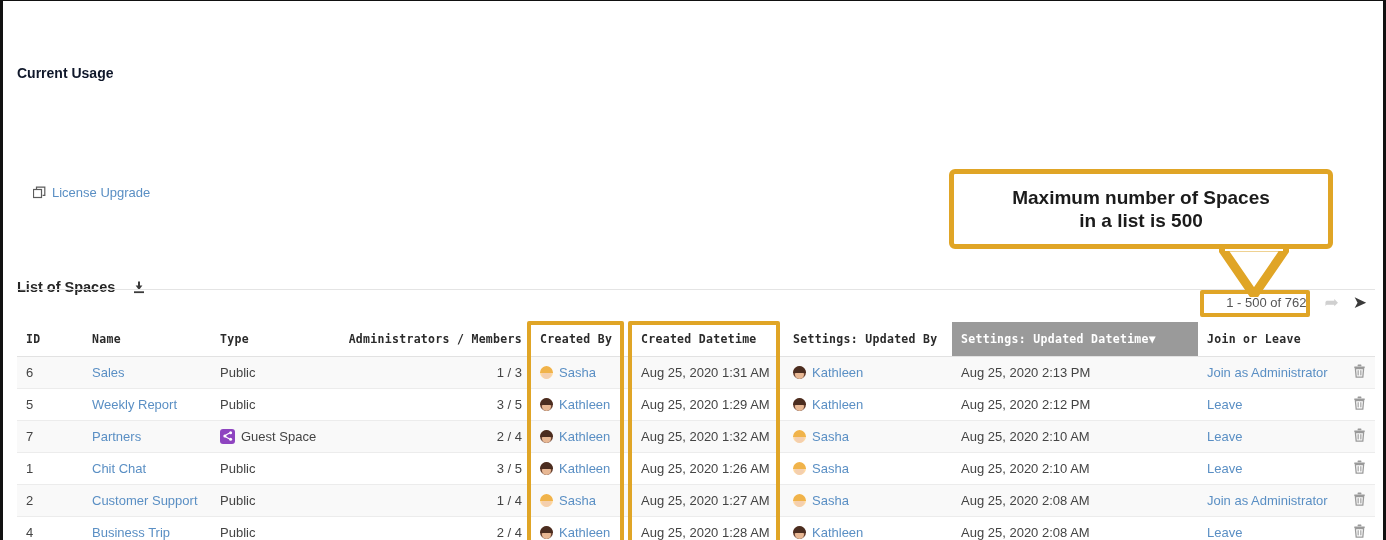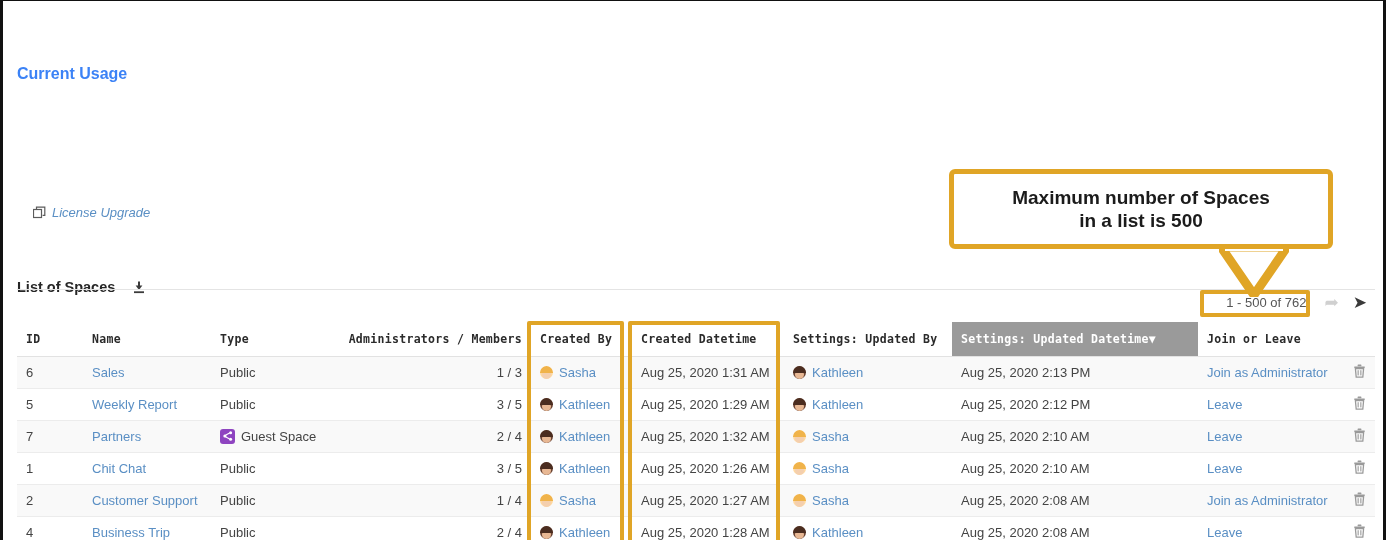--- a/index.html
+++ b/index.html
@@ -40,23 +40,23 @@
   }
   .title-text {
     font-size: 14.5px;
     color: #3c3c3c;
     letter-spacing: .1px;
   }
 
   
   .section-heading {
     position: absolute;
-    font-size: 16px;
+    font-size: 14px;
     font-weight: bold;
-    color: #3b82f6;
+    color: #0f172a;
   }
   #current-usage-heading { left: 14px; top: 64px; }
 
   
   .usage-table {
     position: absolute;
     left: 14px; top: 92px;
     border-collapse: collapse;
     font-size: 13px;
     color: #444;
@@ -86,21 +86,21 @@
   .usage-table tr.even td { background: #ffffff; }
 
   
   .link-row {
     position: absolute;
     display: flex;
     align-items: center;
     gap: 6px;
     font-size: 13px;
   }
-  #license-upgrade { left: 30px; top: 204px; font-style: italic; }
+  #license-upgrade { left: 30px; top: 184px; }
   .lnk {
     color: #5a8fc4;
     text-decoration: none;
     cursor: pointer;
   }
   .ico { display: inline-block; line-height: 0; }
 
   
   #list-heading-row {
     position: absolute;

